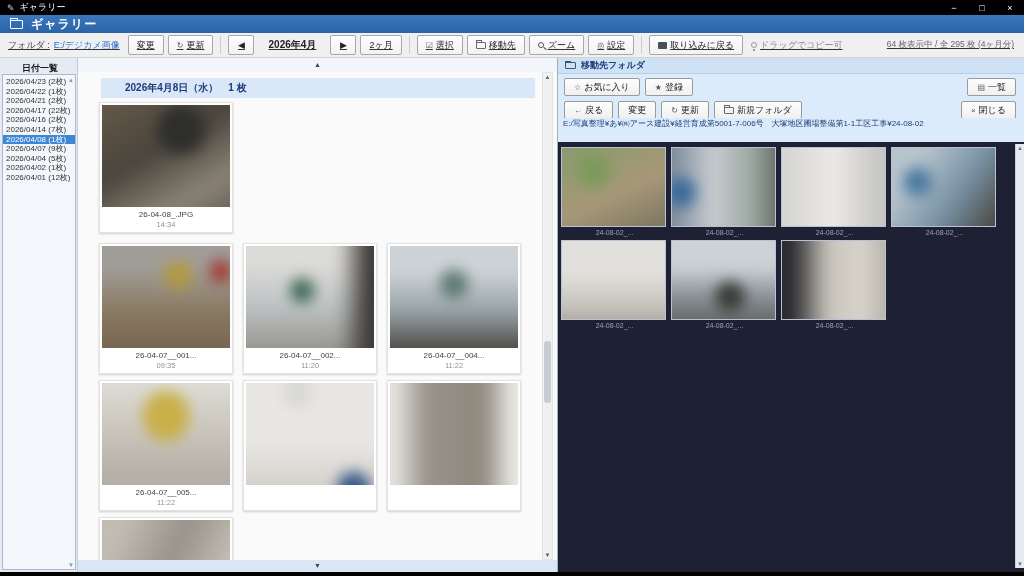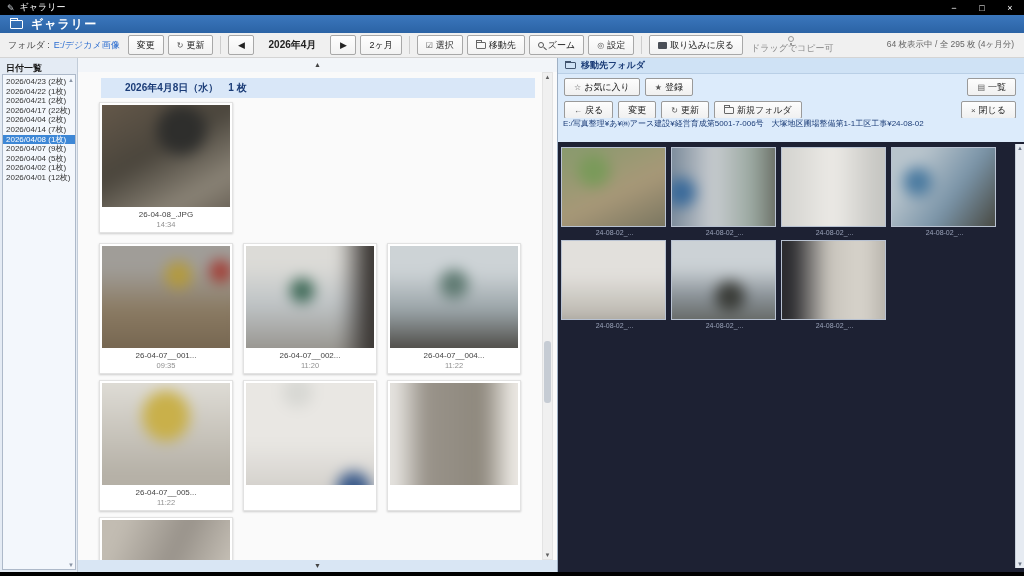--- a/index.html
+++ b/index.html
@@ -15,48 +15,48 @@
 
   
   .appheader { position:absolute; left:0; top:15px; width:1024px; height:18px;
     background:linear-gradient(180deg,#3b77bd,#2b63a5); color:#fff; display:flex; align-items:center; }
   .appheader .title { font-size:12px; font-weight:bold; letter-spacing:1px; }
   .fold { position:relative; width:13px; height:9px; border:1px solid #fff; border-radius:1px; margin:0 8px 0 10px; }
   .fold::before { content:""; position:absolute; left:-1px; top:-3px; width:6px; height:2px; border:1px solid #fff; border-bottom:none; border-radius:1px 1px 0 0; }
 
   
   .toolbar { position:absolute; left:0; top:33px; width:1024px; height:25px; background:#f0f0f0;
-    border-bottom:1px solid #d4d4d4; display:flex; align-items:center; font-size:9px; color:#333; }
+    border-bottom:1px solid #d4d4d4; display:flex; align-items:center; font-size:9px; color:#333;text-decoration:underline; }
   .tb-label { margin-left:8px; color:#444; }
   .tb-link { color:#2a6cd0; margin-left:4px; margin-right:6px; }
   .btn { background:linear-gradient(180deg,#fefefe,#f2f2f2); border:1px solid #a8a8a8; border-radius:2px;
     height:20px; display:inline-flex; align-items:center; justify-content:center; padding:0 8px; margin:0 2px;
     font-size:9px; color:#222; white-space:nowrap; }
   .btn .gl { margin-right:3px; font-size:8px; color:#555; }
   .sep { width:1px; height:18px; background:#cdcdcd; margin:0 5px; }
   .month-label { font-weight:bold; font-size:10px; color:#222; width:72px; text-align:center; }
   .arrow-btn { width:26px; padding:0; }
-  .hint { color:#8a8a8a; margin-left:6px; display:flex; align-items:center;flex-direction:column; }
+  .hint { color:#8a8a8a; margin-left:6px; display:flex; align-items:center; }
   .bulb { width:6px; height:6px; border:1px solid #999; border-radius:50%; position:relative; margin-right:3px; }
   .bulb::after { content:""; position:absolute; left:1px; top:6px; width:2px; height:2px; background:#999; }
   .status { margin-left:auto; margin-right:10px; color:#666; font-size:8.5px; }
   .mini-folder { width:10px; height:7px; border:1px solid #666; border-radius:1px; position:relative; margin-right:3px; }
   .mini-folder::before { content:""; position:absolute; left:-1px; top:-2.5px; width:4px; height:1.5px; border:1px solid #666; border-bottom:none; }
   .mini-zoom { width:6px; height:6px; border:1.3px solid #555; border-radius:50%; position:relative; margin-right:4px; }
   .mini-zoom::after { content:""; position:absolute; left:4.5px; top:5px; width:4px; height:1.3px; background:#555; transform:rotate(40deg); }
   .mini-dark { width:9px; height:7px; background:#4a4f57; border-radius:1px; margin-right:3px; }
 
   
   .sidebar { position:absolute; left:0; top:58px; width:78px; height:514px; background:#e4ebf4; border-right:1px solid #c2ccd8; }
   .main { position:absolute; left:78px; top:58px; width:479px; height:514px; background:#fafafa; }
   .panel { position:absolute; left:557px; top:58px; width:467px; height:572px; background:#1d2133; border-left:1px solid #9fb0c4; }
   .bottombar { position:absolute; left:0; top:572px; width:1024px; height:4px; background:#000; }
 
   
-  .sb-title { font-size:9px; font-weight:bold; color:#1a1a1a; padding:4px 0 3px 6px; }
+  .sb-title { font-size:9px; font-weight:bold; color:#1a1a1a; padding:4px 0 3px 6px;margin-left:16px; }
   .date-list { position:absolute; left:2px; top:16px; right:1px; bottom:2px; background:#f3f7fc; border:1px solid #adb9c9; padding-top:2px; }
   .date-item { font-size:8px; color:#333; line-height:9.6px; padding-left:3px; white-space:nowrap; }
   .date-item.sel { background:#3d87d6; color:#fff; }
   .dl-up, .dl-dn { position:absolute; right:1px; color:#8a95a5; font-size:6px; }
   .dl-up { top:2px; } .dl-dn { bottom:1px; }
 
   
   .scrollstrip { position:absolute; left:0; width:479px; text-align:center; color:#444; font-size:7px; line-height:13px; }
   .strip-top { top:0; height:14px; background:#f2f5f9; }
   .strip-bottom { top:502px; height:12px; background:#d9e6f4; line-height:11px; }
@@ -179,21 +179,21 @@
 </div>
 
 <div class="sidebar">
   <div class="sb-title">日付一覧</div>
   <div class="date-list">
     <div>
         <div class="date-item">2026/04/23 (2枚)</div>
         <div class="date-item">2026/04/22 (1枚)</div>
         <div class="date-item">2026/04/21 (2枚)</div>
         <div class="date-item">2026/04/17 (22枚)</div>
-        <div class="date-item">2026/04/04 (2枚)</div>
+        <div class="date-item">2026/04/16 (2枚)</div>
         <div class="date-item">2026/04/14 (7枚)</div>
         <div class="date-item sel">2026/04/08 (1枚)</div>
         <div class="date-item">2026/04/07 (9枚)</div>
         <div class="date-item">2026/04/04 (5枚)</div>
         <div class="date-item">2026/04/02 (1枚)</div>
         <div class="date-item">2026/04/01 (12枚)</div>
       </div>
     <div class="dl-up">▲</div>
     <div class="dl-dn">▼</div>
   </div>

